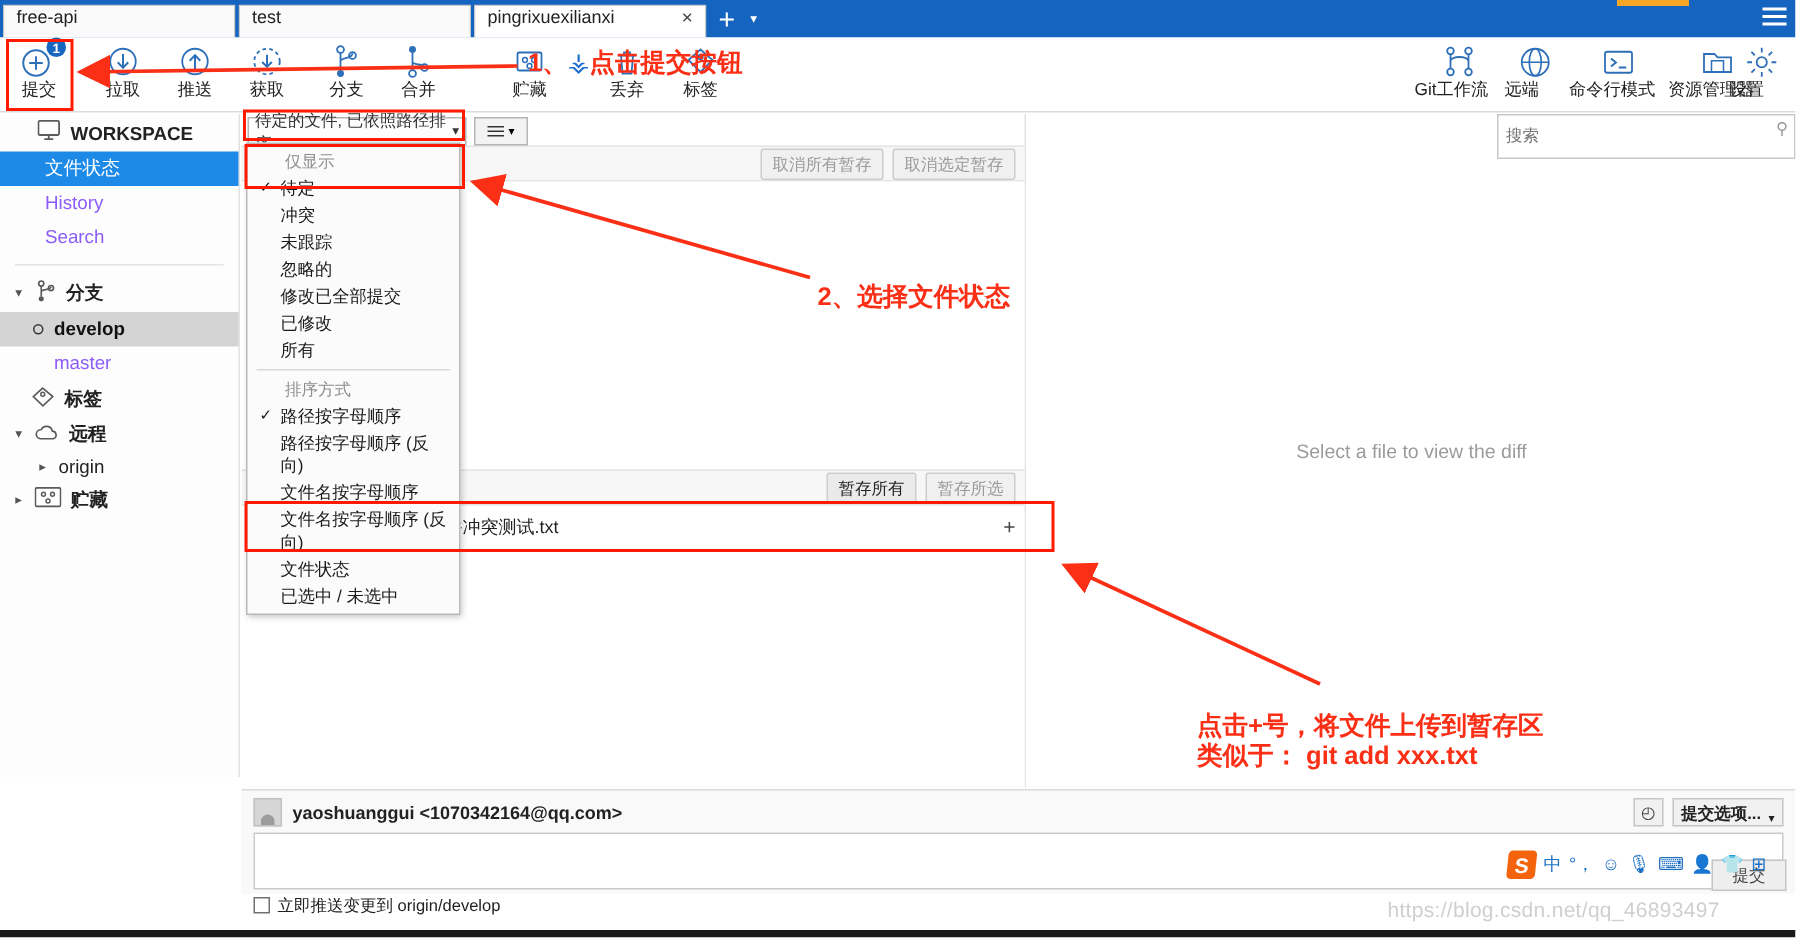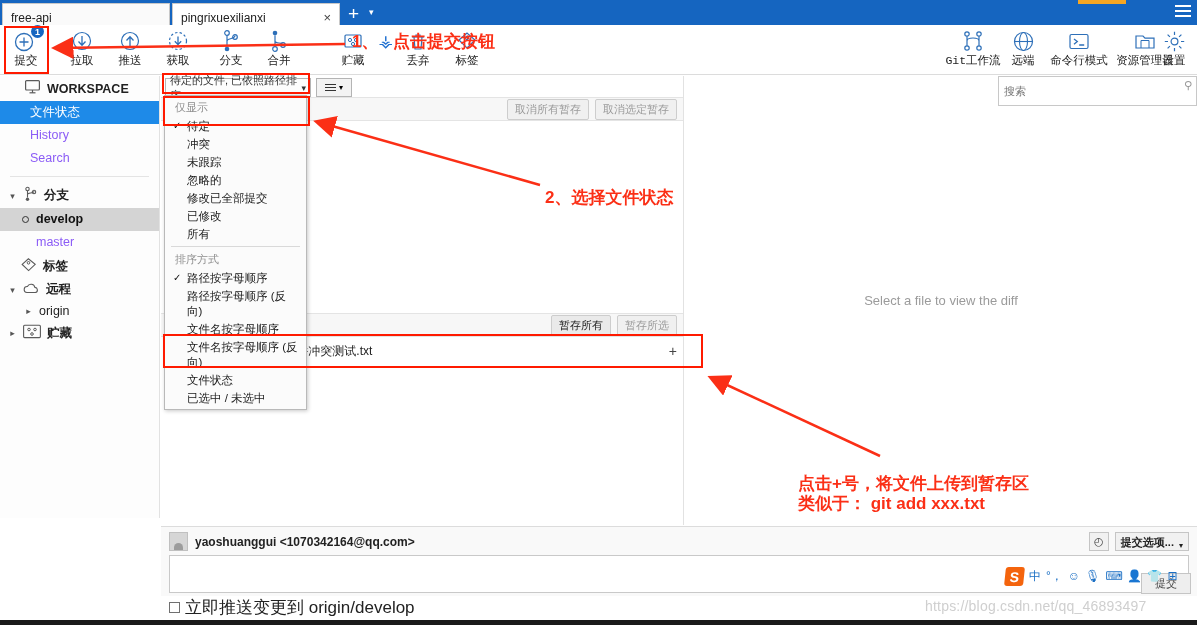--- a/index.html
+++ b/index.html
@@ -10,23 +10,23 @@
     background: #ffffff;
   }
   #app { position: relative; width: 1197px; height: 625px; background:#fff; }
 
   
   .tabbar {
     position:absolute; top:0; left:0; width:1197px; height:25px;
     background:#1565c0; display:flex; align-items:flex-end;
   }
   .tab {
-    height:22px; width:168px; margin-left:2px; background:#fafafa;
+    height:22px; width:155px; margin-left:2px; background:#fafafa;
     border:1px solid #c8c8c8; border-bottom:none;
-    font-size:12px; color:#222; display:flex; align-items:flex-end;
+    font-size:12px; color:#222; display:flex; align-items:flex-start;
     padding:0 8px; position:relative; border-radius:1px 1px 0 0;
   }
   .tab.active { background:#ffffff; }
   .tab .tab-label { flex:1; overflow:hidden; white-space:nowrap; }
   .tab .tab-close { font-size:13px; color:#444; padding-left:4px; }
   .tab-plus { color:#fff; font-size:19px; margin-left:8px; line-height:22px; font-weight:300;}
   .tab-caret { color:#fff; font-size:9px; margin-left:10px; line-height:26px;}
   .hamburger { position:absolute; right:6px; top:5px; width:16px; height:13px; }
   .hamburger span { display:block; height:2px; background:#fff; margin-bottom:3px; }
   .topbar-orange {
@@ -37,21 +37,21 @@
   .toolbar {
     position:absolute; top:25px; left:0; width:1197px; height:50px;
     background:#ffffff; border-bottom:1px solid #dcdcdc;
   }
   .tb-item {
     position:absolute; top:3px; width:46px; text-align:center;
     font-size:11px; color:#333; cursor:default;
   }
   .tb-ico { height:26px; display:flex; align-items:center; justify-content:center; }
   .tb-lab { font-size:11.5px; line-height:13px; color:#222; }
-  .tb-right { position:absolute; top:3px; text-align:center; font-size:11.5px; color:#222;font-family:Liberation Mono, monospace; }
+  .tb-right { position:absolute; top:3px; font-size:11.5px; color:#222; }
 
   .badge {
     position:absolute; top:-3px; right:5px; background:#1766c0; color:#fff;
     font-size:9px; border-radius:50%; width:13px; height:13px;
     display:flex; align-items:center; justify-content:center; font-weight:bold;
   }
 
   
   .sidebar {
     position:absolute; top:76px; left:0; width:160px; height:442px;
@@ -141,34 +141,34 @@
     width:20px; height:19px; border:1px solid #c5c5c5; background:#f1f1f1;
     display:flex; align-items:center; justify-content:center; font-size:11px; color:#444;
   }
   .commit-opt {
     height:19px; border:1px solid #c5c5c5; background:#f1f1f1; font-size:11px;
     color:#222; padding:0 5px; display:flex; align-items:flex-end; gap:5px;
   }
   .msg-box {
     margin:0 8px; height:38px; background:#fff; border:1px solid #c9c9c9;
   }
-  .push-row { display:flex; align-items:center; gap:5px; padding:3px 8px; font-size:17px; color:#222; }
+  .push-row { display:flex; align-items:center; gap:5px; padding:3px 8px; font-size:11px; color:#222; }
   .cbox { width:11px; height:11px; border:1px solid #707070; background:#fff; display:inline-block; }
   .commit-btn {
     position:absolute; right:6px; bottom:2px; border:1px solid #c5c5c5; background:#eeeeee;
     font-size:11px; color:#444; padding:2px 13px;
   }
 
   
   .menu {
     position:absolute; top:95px; left:164px; width:143px;
     background:#fbfbfb; border:1px solid #b9b9b9; box-shadow:1px 1px 4px rgba(0,0,0,.22);
     z-index:40; padding:2px 0;
   }
-  .menu-hdr { font-size:11px; color:#8d8d8d; padding:2px 8px 2px 10px; }
+  .menu-hdr { font-size:11px; color:#8d8d8d; padding:2px 8px 2px 25px; }
   .menu-item {
     font-size:11.5px; color:#1a1a1a; padding:1.5px 6px 1.5px 22px; position:relative; line-height:15px;
   }
   .menu-item .tick { position:absolute; left:8px; top:1px; font-size:10px; color:#111; }
   .menu-sep { height:1px; background:#d9d9d9; margin:3px 6px; }
 
   
   .ann { position:absolute; color:#fb2f16; font-size:17px; font-weight:bold; white-space:nowrap; z-index:60;}
   .redbox { position:absolute; border:2px solid #ff1a00; z-index:50; pointer-events:none; }
   .arrow-svg { position:absolute; left:0; top:0; width:1197px; height:625px; z-index:55; pointer-events:none; }
@@ -199,20 +199,23 @@
 <div id="app">
 
   <div class="dots" style="left:300px;top:150px;width:130px;height:130px;"></div>
   <div class="dots" style="left:740px;top:120px;width:110px;height:110px;"></div>
   <div class="dots" style="left:950px;top:330px;width:150px;height:150px;"></div>
   <div class="dots" style="left:520px;top:400px;width:100px;height:100px;"></div>
 
   <div class="tabbar">
     <div class="tab">
       <span class="tab-label">free-api</span>
+    </div>
+    <div class="tab">
+      <span class="tab-label">test</span>
     </div>
     <div class="tab active">
       <span class="tab-label">pingrixuexilianxi</span>
       <span class="tab-close">×</span>
     </div>
     <span class="tab-plus">+</span>
     <span class="tab-caret">▾</span>
     <div class="hamburger">
         <span></span>
         <span></span>

